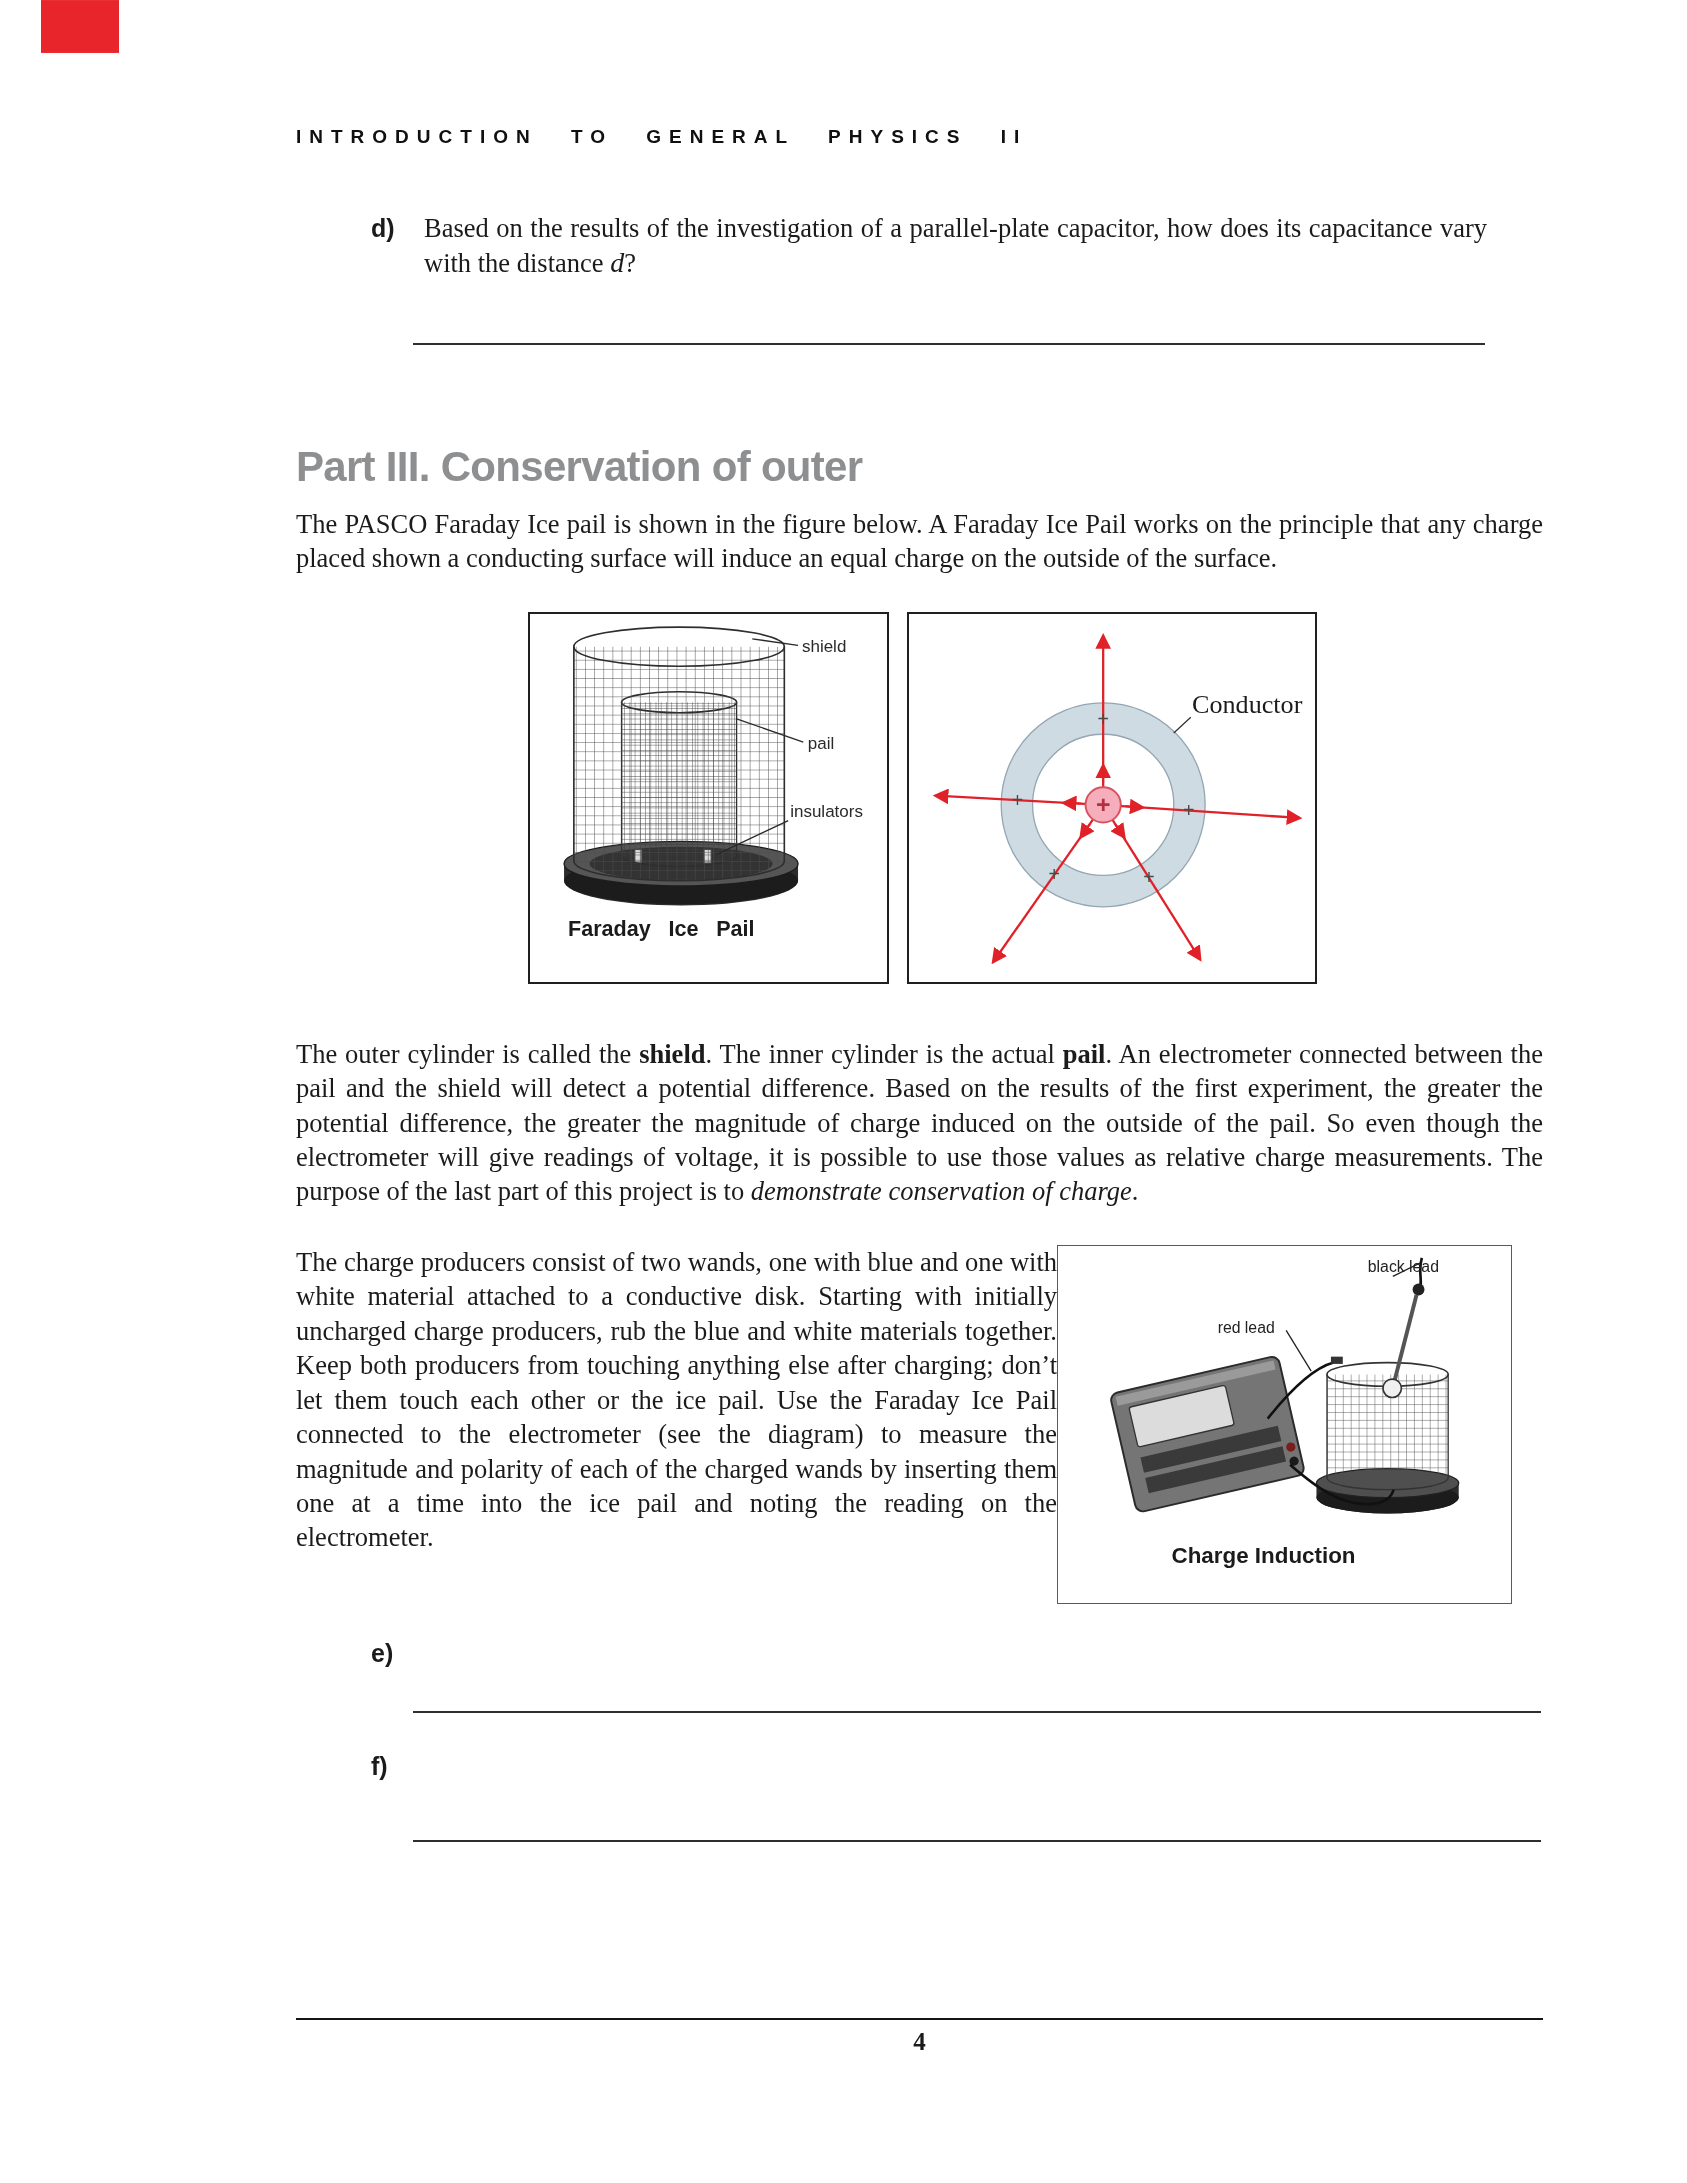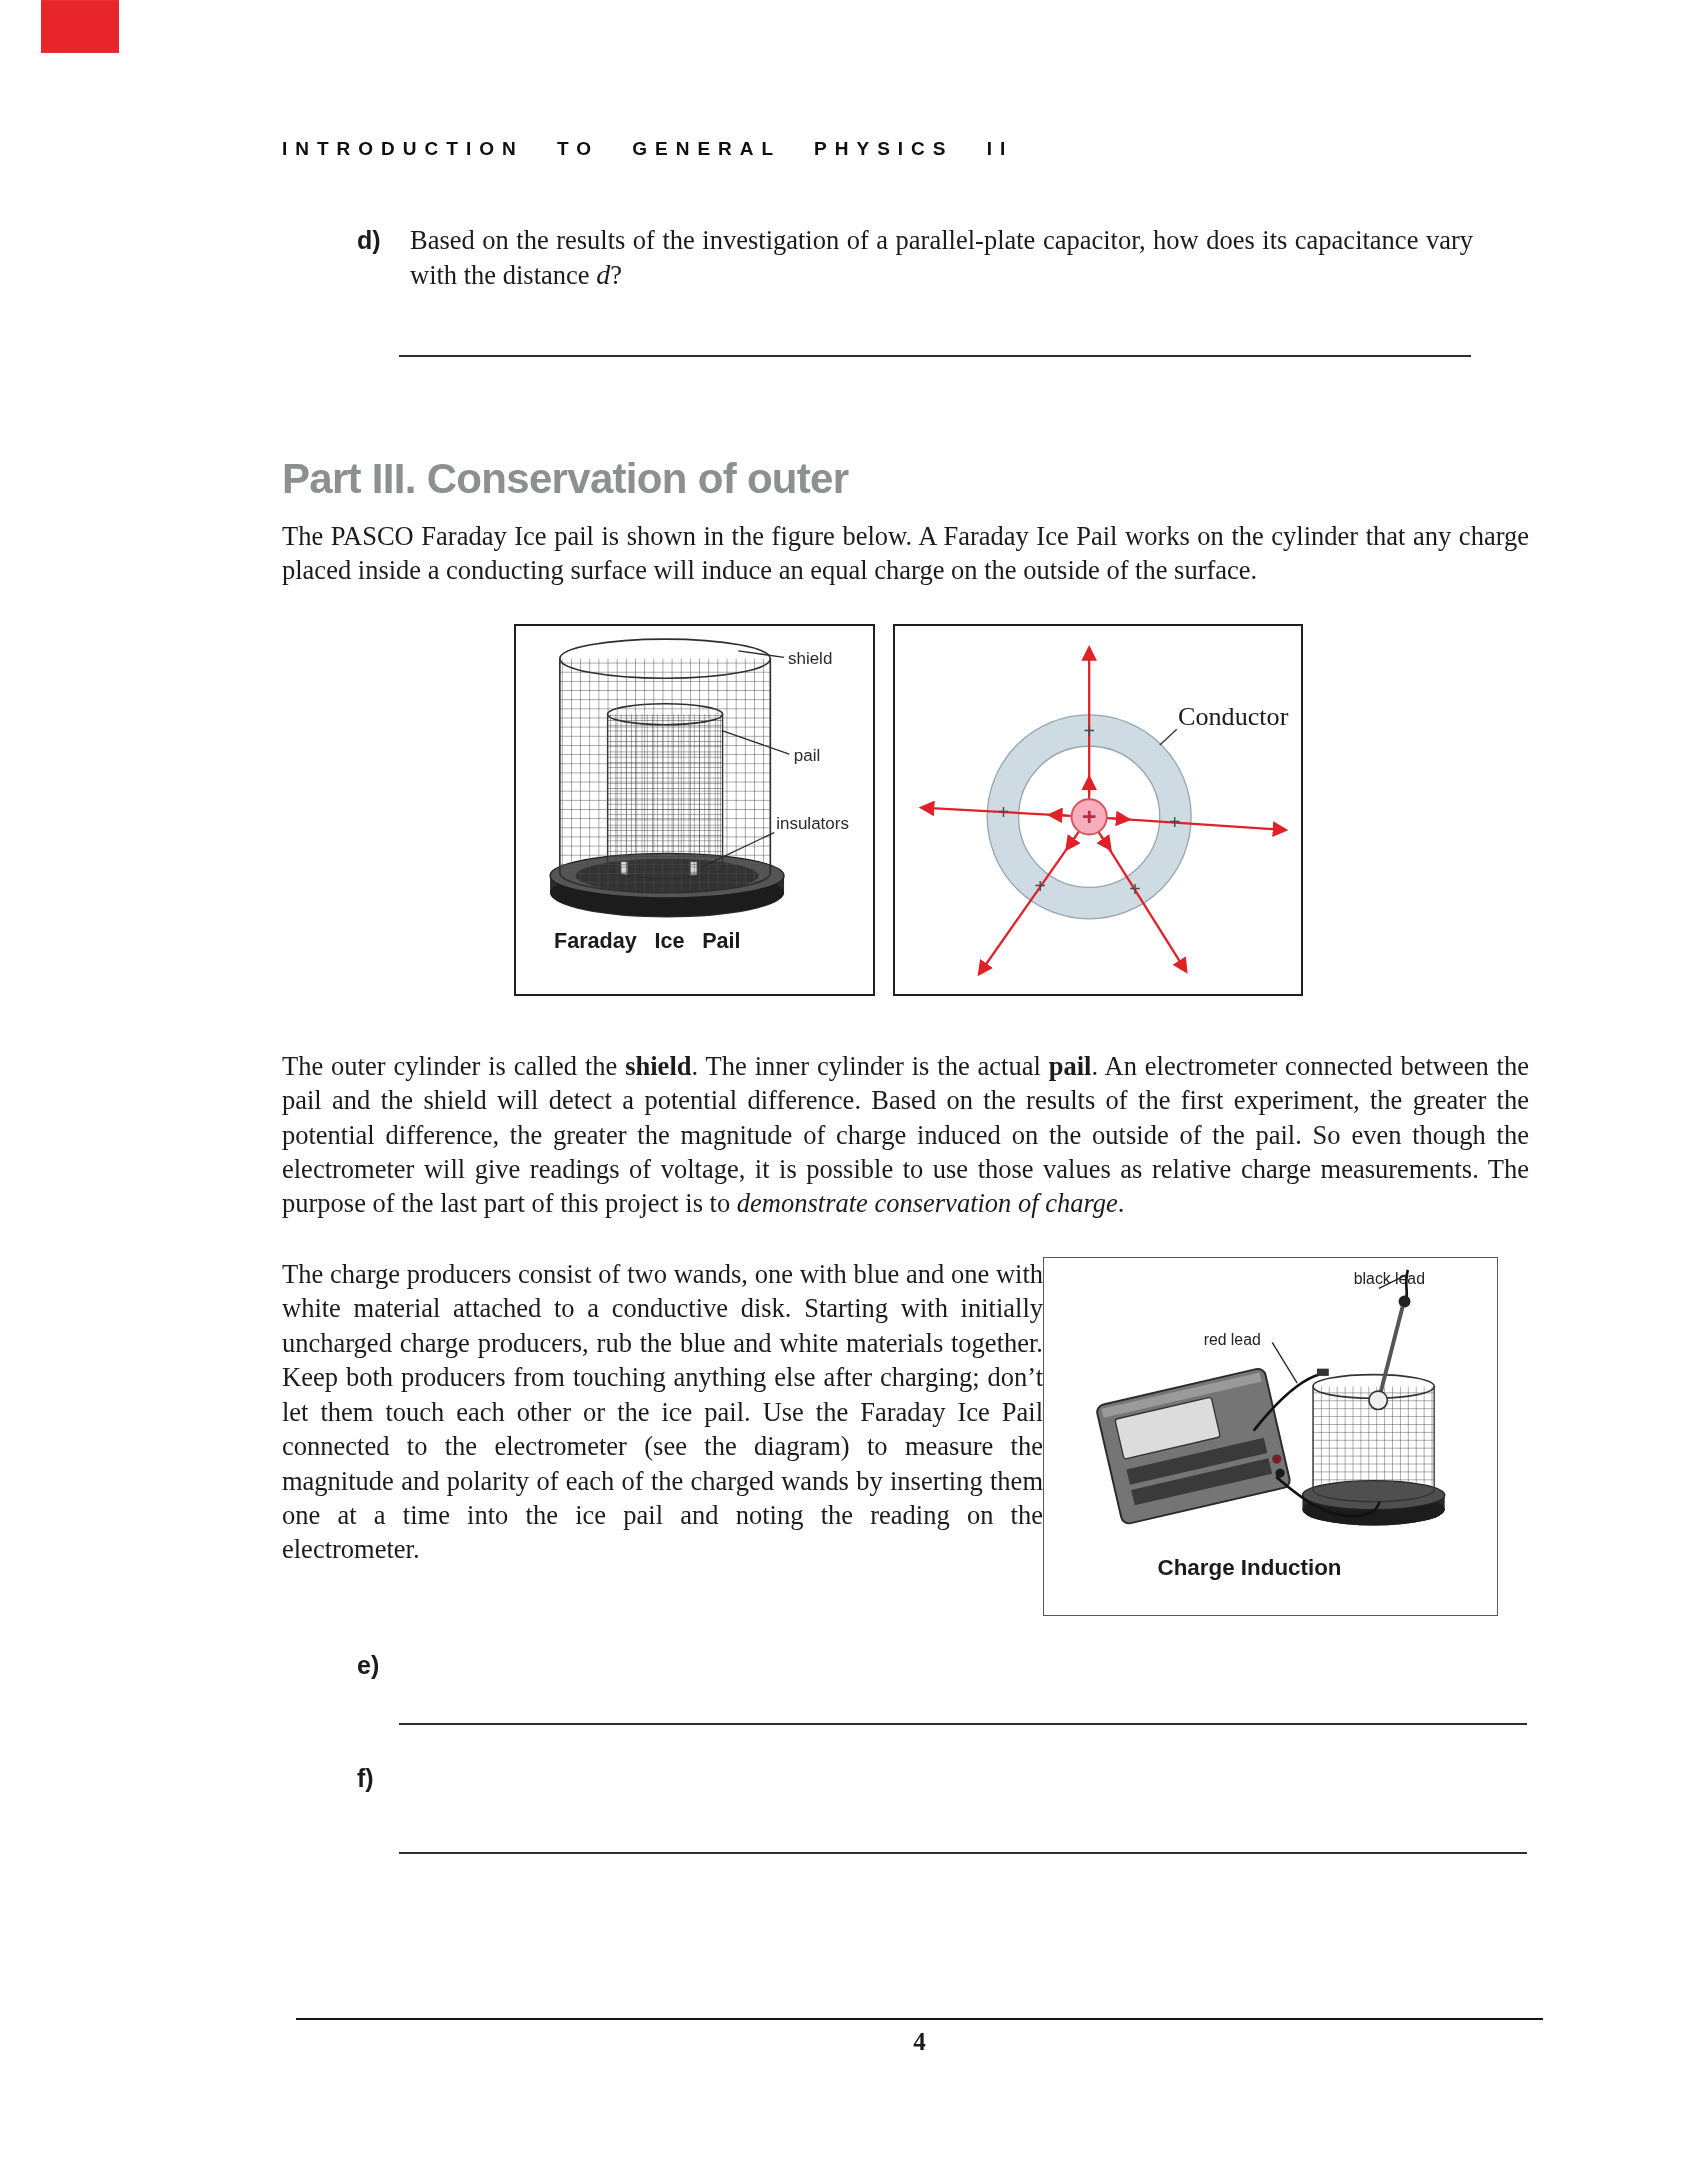--- a/index.html
+++ b/index.html
@@ -2,21 +2,21 @@
 <html style="font-size:10.6px"><head>
 <meta charset="utf-8">
 <style>
   * { margin:0; padding:0; box-sizing:border-box; }
   html,body { background:#ffffff; }
   .page {
     position:relative; width:1687px; height:2183px; background:#fff;
     font-family:"Liberation Serif", serif; color:#1b1b1b; overflow:hidden;
   }
   .corner-mark { position:absolute; top:0; left:41px; width:78px; height:53px; display:block; }
-  .content { position:absolute; left:282px; top:126px; width:1247px;margin-top:12px; }
+  .content { position:absolute; left:296px; top:126px; width:1247px; }
   .doc-header {
     font-family:"Liberation Sans", sans-serif; font-weight:bold; font-size:19px;
     letter-spacing:8px; word-spacing:20px; color:#101010;
   }
   .question { display:flex; margin-left:75px; }
   .q-label {
     font-family:"Liberation Sans", sans-serif; font-weight:bold; font-size:25px;
     width:53px; flex:none; line-height:1.3; padding-top:1.3px;
   }
   .q-text { font-size:26.5px; line-height:1.3; text-align:justify; }
@@ -65,21 +65,21 @@
 
     <div class="question" id="question-d">
       <div class="q-label">d)</div>
       <div class="q-text"><span>Based on the results of the investigation of a parallel-plate capacitor, how does its capacitance vary with the distance </span><span class="mathvar">d</span><span>?</span></div>
     </div>
 
     <div class="answer-line ans-d"></div>
 
     <h2 class="section-title">Part III. Conservation of outer</h2>
 
-    <p class="body-text intro">The PASCO Faraday Ice pail is shown in the figure below. A Faraday Ice Pail works on the cylinder that any charge placed inside a conducting surface will induce an equal charge on the outside of the surface.</p>
+    <p class="body-text intro">The PASCO Faraday Ice pail is shown in the figure below. A Faraday Ice Pail works on the principle that any charge placed shown a conducting surface will induce an equal charge on the outside of the surface.</p>
 
     <div class="figures-row">
 
       <figure class="fig-box fig-pail">
         <svg viewBox="0 0 546 563">
           <defs>
             <pattern id="meshA" width="14" height="14" patternUnits="userSpaceOnUse">
               <path d="M0 0H14M0 0V14" stroke="#4d4d4d" stroke-width="1.5" fill="none"></path>
             </pattern>
             <pattern id="meshB" width="8" height="8" patternUnits="userSpaceOnUse">

